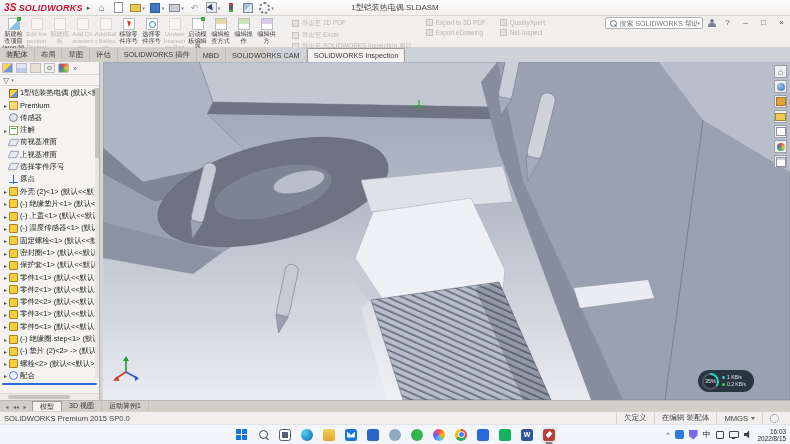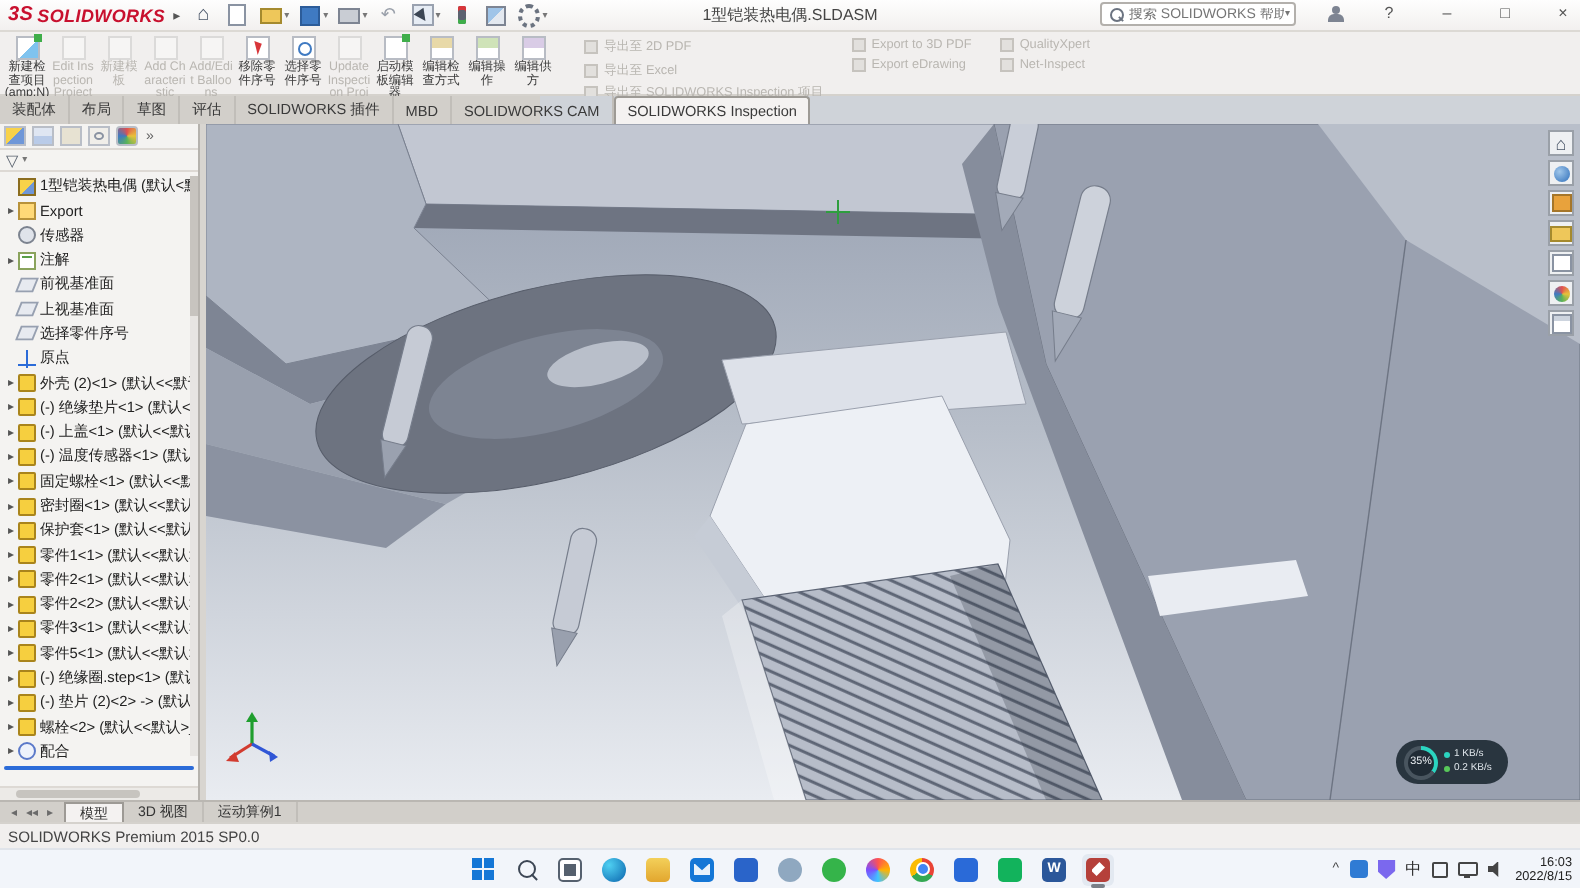--- a/index.html
+++ b/index.html
@@ -18,21 +18,21 @@
   .qa-save::before{content:"";width:8px;height:8px;background:#3f7ac2;border:1px solid #2c5c99;}
   .qa-print::before{content:"";width:9px;height:6px;background:#c9cdd4;border:1px solid #7d8492;}
   .qa-undo::before{content:"↶";color:#9aa0aa;}
   .qa-select{border:1px solid #9aa2b0;background:#e6ecf4;}
   .qa-select::before{content:"";width:0;height:0;border-left:3px solid transparent;border-right:3px solid transparent;border-top:6px solid #3c4654;transform:rotate(-35deg);}
   .qa-rebuild::before{content:"";width:4px;height:9px;background:#5c6270;border-radius:1px;box-shadow:inset 0 -2px 0 #3fae4a, inset 0 2px 0 #d8363a;}
   .qa-display-settings::before{content:"";width:8px;height:8px;background:linear-gradient(135deg,#9fc4e8 50%,#e3e8ef 50%);border:1px solid #7d8492;}
   .qa-options::before{content:"";width:8px;height:8px;border:2px dotted #6b7380;border-radius:50%;}
   .caret{font-size:5px;color:#777;}
   .win-title{position:absolute;left:50%;transform:translateX(-50%);color:#444;font-size:8px;white-space:nowrap;}
-  .tb-right{position:absolute;right:2px;top:1px;display:flex;align-items:center;gap:16px;}
+  .tb-right{position:absolute;right:2px;top:17px;display:flex;align-items:center;gap:5px;}
   .searchbox{display:flex;align-items:center;border:1px solid #b3b0ac;border-radius:2px;background:#fff;height:12px;padding:0 2px;}
   .searchbox input{border:0;outline:0;width:78px;font-size:7px;color:#555;font-family:inherit;}
   .mag{width:7px;height:7px;position:relative;margin:0 2px;}
   .mag::before{content:"";position:absolute;width:5px;height:5px;border:1px solid #6b7380;border-radius:50%;}
   .mag::after{content:"";position:absolute;width:3px;height:1px;background:#6b7380;left:4px;top:5px;transform:rotate(45deg);}
   .person{width:8px;height:9px;position:relative;}
   .person::before{content:"";position:absolute;left:2px;top:0;width:4px;height:4px;border-radius:50%;background:#7d8ema;background:#7d8492;}
   .person::after{content:"";position:absolute;left:0;top:4px;width:8px;height:4px;border-radius:3px 3px 0 0;background:#7d8492;}
   .winbtn{width:13px;height:12px;text-align:center;line-height:12px;font-size:8px;color:#555;}
   
@@ -440,21 +440,21 @@
 
           <div class="trow">
             <span class="tarrow" style="visibility: hidden;">▸</span>
             <span class="ti ti-asm"></span>
             <span>1型铠装热电偶 (默认&lt;默认&gt;_显示状态-1</span>
           </div>
 
           <div class="trow">
             <span class="tarrow">▸</span>
             <span class="ti ti-folder"></span>
-            <span>Export</span>
+            <span>Premium</span>
           </div>
 
           <div class="trow">
             <span class="tarrow" style="visibility: hidden;">▸</span>
             <span class="ti ti-sensor"></span>
             <span>传感器</span>
           </div>
 
           <div class="trow">
             <span class="tarrow">▸</span>
@@ -726,20 +726,31 @@
         </div>
 
         <div class="dtab">
           <span>运动算例1</span>
         </div>
       </span>
   </div>
 
   <div class="statusbar">
     <span>SOLIDWORKS Premium 2015 SP0.0</span>
+    <div class="sb-right">
+      <span class="sb-item">欠定义</span>
+      <span class="sb-item">在编辑 装配体</span>
+      <span class="sb-item">
+        <span>MMGS</span>
+        <span class="sb-caret"></span>
+      </span>
+      <span class="sb-item">
+          <span class="sb-gear"></span>
+        </span>
+    </div>
   </div>
 
   <div class="taskbar">
     <div class="tb-center">
 
         <div class="tb-app">
           <span class="tb-ic tb-start" style="background: rgb(21, 119, 214);">
             <span style="visibility: hidden;"></span>
           </span>
         </div>

